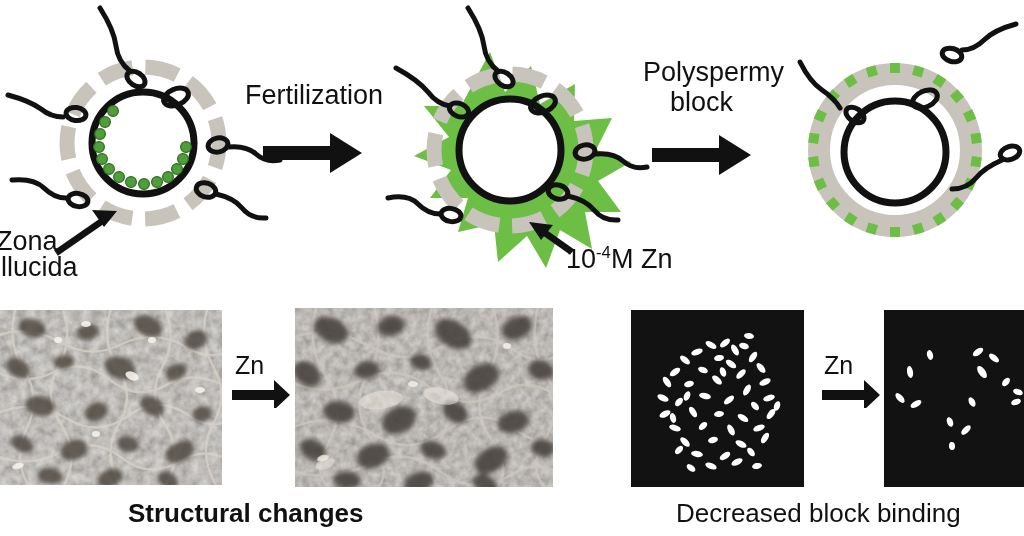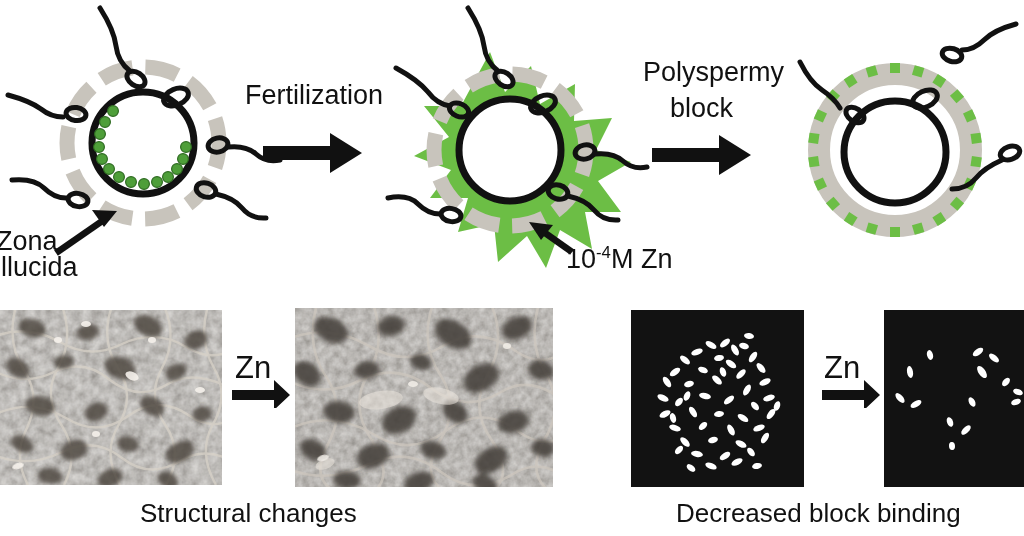--- a/index.html
+++ b/index.html
@@ -4,21 +4,21 @@
 <style>
   html,body{margin:0;padding:0;background:#ffffff;}
   body{
     width:1024px;height:536px;position:relative;overflow:hidden;
     font-family:"Liberation Sans","DejaVu Sans",sans-serif;
     color:#111111;
   }
   .stage{position:absolute;left:0;top:0;width:1020px;height:536px;}
   .lbl{position:absolute;white-space:pre;line-height:1.05;}
   .lbl-lg{font-size:27px;}
-  .lbl-md{font-size:31px;text-align:right;}
+  .lbl-md{font-size:25px;text-align:right;}
   .lbl-cap{font-size:26px;}
   .sup{font-size:0.62em;vertical-align:super;}
   svg{display:block;}
   .abs{position:absolute;}
   .panelimg{position:absolute;}
   .fluor{background:#121212;}
 </style>
 </head>
 <body>
 
@@ -211,21 +211,21 @@
 
         <ellipse cx="1010" cy="153" rx="10" ry="6.5" transform="rotate(-18 1010 153)"></ellipse>
         <path d="M1002 160 q-18 8 -26 18 q-9 11 -24 11"></path>
       </g>
     </g>
   </svg>
 
   <div class="lbl lbl-lg" style="left:245px;top:81px;">Fertilization</div>
 
   <div class="lbl lbl-lg" style="left:643px;top:58px;">Polyspermy</div>
-  <div class="lbl lbl-lg" style="left:670px;top:88px;margin-top:6px;">block</div>
+  <div class="lbl lbl-lg" style="left:670px;top:88px;">block</div>
 
   <div class="lbl lbl-lg" style="left:-4px;top:227px;">Zona</div>
   <div class="lbl lbl-lg" style="left:-14px;top:253px;">ellucida</div>
 
 
   <div class="lbl lbl-lg" style="left:566px;top:244px;"><span>10</span><span class="sup">-4</span><span>M Zn</span></div>
 
   <svg class="panelimg" style="left:0px;top:310px;" width="222" height="175" viewBox="0 0 222 175">
     <defs>
       <filter id="semA" x="0" y="0" width="100%" height="100%">
@@ -346,21 +346,21 @@
       <ellipse cx="118" cy="76" rx="5" ry="3"></ellipse>
       <ellipse cx="212" cy="38" rx="4" ry="3"></ellipse>
     </g>
   </svg>
 
   <svg class="abs" style="left:230px;top:352px;" width="62" height="56" viewBox="0 0 62 56">
     <path d="M2 38 L44 38 L44 28 L60 43 L44 58 L44 48 L2 48 Z" fill="#111111"></path>
   </svg>
   <div class="lbl lbl-md" style="left:235px;top:352px;">Zn</div>
 
-  <div class="lbl lbl-cap" style="left:140px;top:500px;">Structural changes</div>
+  <div class="lbl lbl-cap" style="left:128px;top:500px;font-weight:bold;">Structural changes</div>
 
   <svg class="panelimg fluor" style="left:631px;top:310px;" width="173" height="177" viewBox="0 0 173 177">
     <rect width="173" height="177" fill="#121212"></rect>
     <g fill="#ffffff">
       <ellipse cx="80" cy="35" rx="6" ry="3" transform="rotate(30 80 35)"></ellipse>
       <ellipse cx="94" cy="33" rx="6" ry="3" transform="rotate(-40 94 33)"></ellipse>
       <ellipse cx="104" cy="40" rx="6" ry="3" transform="rotate(60 104 40)"></ellipse>
       <ellipse cx="66" cy="42" rx="6" ry="3" transform="rotate(-20 66 42)"></ellipse>
       <ellipse cx="113" cy="36" rx="5" ry="3" transform="rotate(15 113 36)"></ellipse>
       <ellipse cx="54" cy="50" rx="6" ry="3" transform="rotate(40 54 50)"></ellipse>

